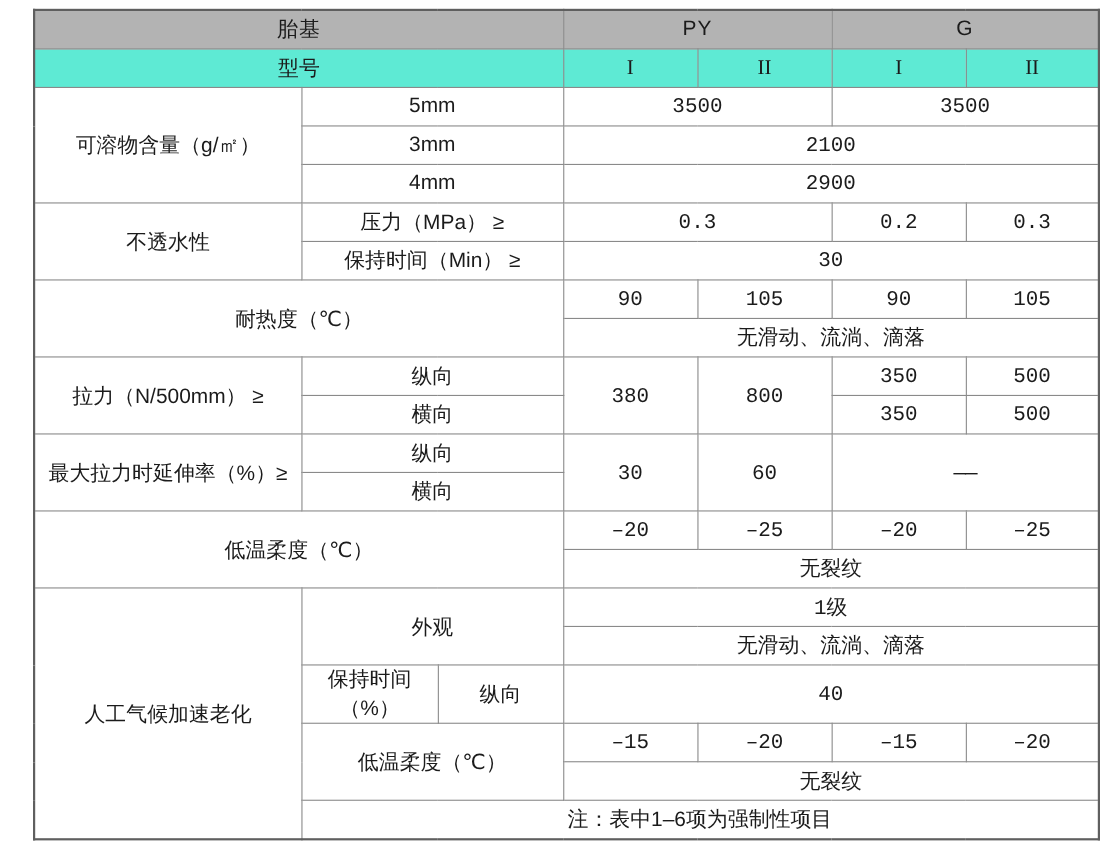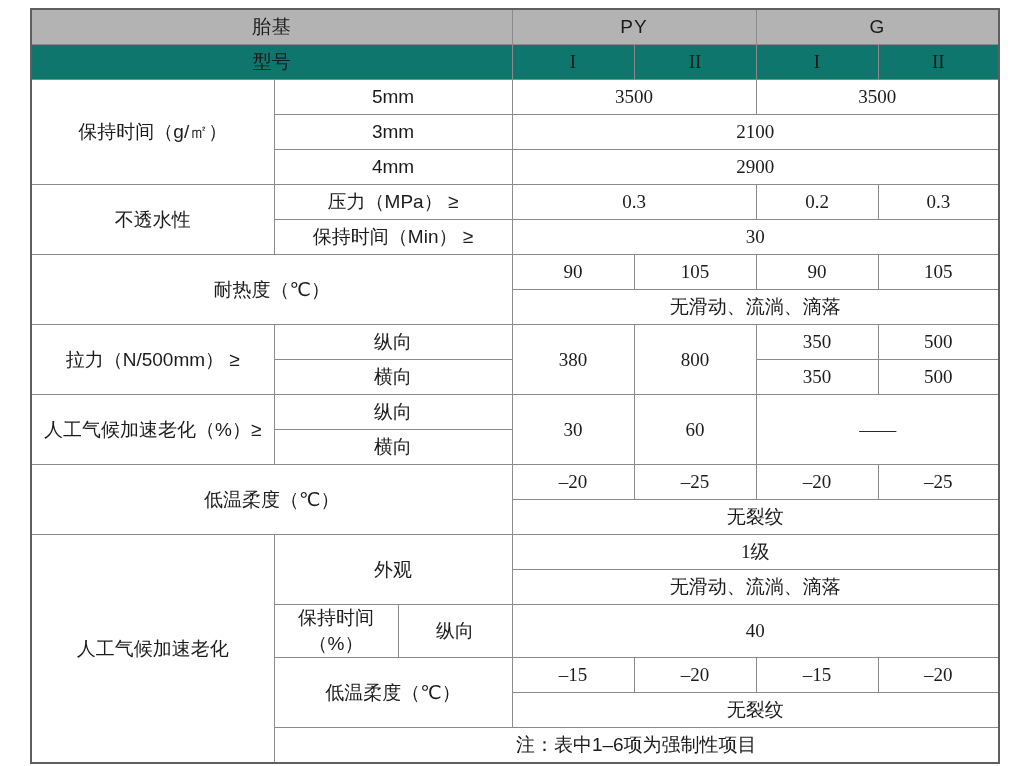--- a/index.html
+++ b/index.html
@@ -37,21 +37,21 @@
     font-size: 19px;
     color: #1b1b1b;
   }
   .hdr {
     background: #b3b3b3;
     font-weight: bold;
     font-size: 21px;
     letter-spacing: 1px;
   }
   .hdr-sub {
-    background: #0f766e;
+    background: #5eead4;
     font-weight: bold;
     font-size: 19px;
   }
   .hdr-roman {
     font-family: "Liberation Serif", "DejaVu Serif", serif;
     font-weight: bold;
     font-size: 20px;
   }
   .lbl {
     text-align: left;
@@ -65,21 +65,21 @@
   .lbl-small {
     text-align: center;
     font-size: 17px;
   }
   .lbl-left-small {
     text-align: left;
     padding-left: 14px;
     font-size: 18px;
   }
   .num {
-    font-family: Liberation Serif, serif;
+    font-family: Liberation Mono, monospace;
     font-size: 19px;
   }
   .note {
     height: 40px;
     font-size: 20px;
     text-align: center;
   }
   .dash {
     letter-spacing: -1px;
   }
@@ -108,21 +108,21 @@
 
       <tr>
         <td class="hdr-sub" colspan="3">型号</td>
         <td class="hdr-sub hdr-roman">I</td>
         <td class="hdr-sub hdr-roman">II</td>
         <td class="hdr-sub hdr-roman">I</td>
         <td class="hdr-sub hdr-roman">II</td>
       </tr>
 
       <tr>
-        <td class="lbl" rowspan="3">保持时间（g/㎡）</td>
+        <td class="lbl" rowspan="3">可溶物含量（g/㎡）</td>
         <td class="lbl-left-small" colspan="2">5mm</td>
         <td class="num" colspan="2">3500</td>
         <td class="num" colspan="2">3500</td>
       </tr>
 
       <tr>
         <td class="lbl-left-small" colspan="2">3mm</td>
         <td class="num" colspan="4">2100</td>
       </tr>
 
@@ -163,21 +163,21 @@
         <td class="num">350</td>
         <td class="num">500</td>
       </tr>
       <tr>
         <td class="lbl-left-small" colspan="2">横向</td>
         <td class="num">350</td>
         <td class="num">500</td>
       </tr>
 
       <tr>
-        <td class="lbl" rowspan="2">人工气候加速老化（%）≥</td>
+        <td class="lbl" rowspan="2">最大拉力时延伸率（%）≥</td>
         <td class="lbl-left-small" colspan="2">纵向</td>
         <td class="num" rowspan="2">30</td>
         <td class="num" rowspan="2">60</td>
         <td class="num dash" colspan="2" rowspan="2">——</td>
       </tr>
       <tr>
         <td class="lbl-left-small" colspan="2">横向</td>
       </tr>
 
       <tr>

